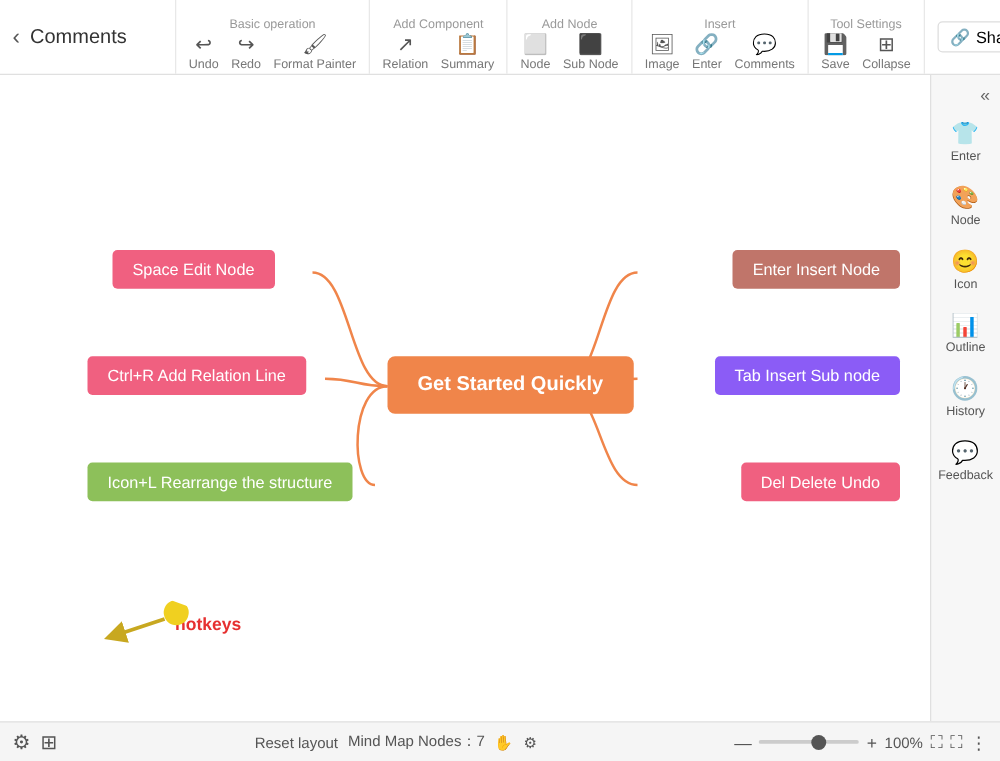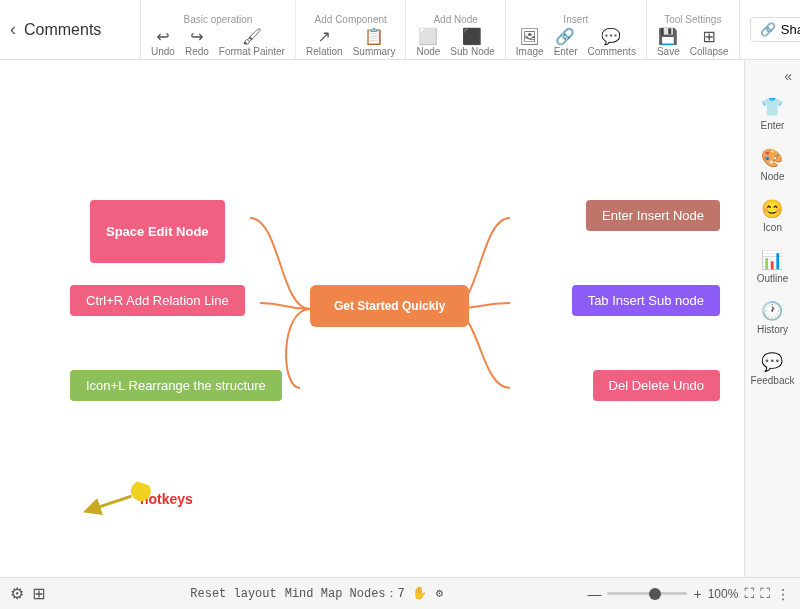--- a/index.html
+++ b/index.html
@@ -28,54 +28,53 @@
     
     .right-sidebar { width: 56px; background: #f7f7f7; border-left: 1px solid #e0e0e0; display: flex; flex-direction: column; align-items: center; padding-top: 4px; }
     .sidebar-toggle { width: 100%; display: flex; justify-content: flex-end; padding: 4px 8px; cursor: pointer; font-size: 14px; color: #666; }
     .sidebar-item { display: flex; flex-direction: column; align-items: center; padding: 8px 4px; cursor: pointer; width: 100%; }
     .sidebar-item .s-icon { font-size: 18px; color: #555; }
     .sidebar-item .s-label { font-size: 10px; color: #555; margin-top: 2px; }
 
     
     .bottom-bar { height: 32px; background: #f5f5f5; border-top: 1px solid #e0e0e0; display: flex; align-items: center; padding: 0 10px; gap: 12px; flex-shrink: 0; font-size: 12px; color: #555; }
     .bottom-left { display: flex; align-items: center; gap: 8px; }
-    .bottom-center { flex: 1; display: flex; align-items: center; justify-content: center; gap: 8px; font-family: Liberation Mono, monospace; }
+    .bottom-center { flex: 1; display: flex; align-items: center; justify-content: center; gap: 8px; }
     .bottom-right { display: flex; align-items: center; gap: 6px; }
     .zoom-slider { width: 80px; height: 3px; background: #ccc; border-radius: 2px; position: relative; cursor: pointer; }
     .zoom-slider-thumb { width: 12px; height: 12px; background: #555; border-radius: 50%; position: absolute; top: -4px; left: 60%; transform: translateX(-50%); }
 
     
     .mindmap { position: absolute; top: 80px; left: 60px; width: 680px; height: 400px; }
     
     
     .node-center {
       position: absolute;
       background: #f0854a;
       color: white;
-      font-size: 12px;
+      font-size: 16px;
       font-weight: bold;
       padding: 14px 24px;
       border-radius: 6px;
       white-space: nowrap;
       left: 250px;
       top: 145px;
     }
 
     
     .node-left-1 {
       position: absolute;
       background: #f06080;
       color: white;
       font-size: 13px;
-      padding: 24px 16px;
+      padding: 8px 16px;
       border-radius: 4px;
       left: 30px;
       top: 60px;
       white-space: nowrap;
-      font-weight: bold;
     }
     .node-left-2 {
       position: absolute;
       background: #f06080;
       color: white;
       font-size: 13px;
       padding: 8px 16px;
       border-radius: 4px;
       left: 10px;
       top: 145px;

